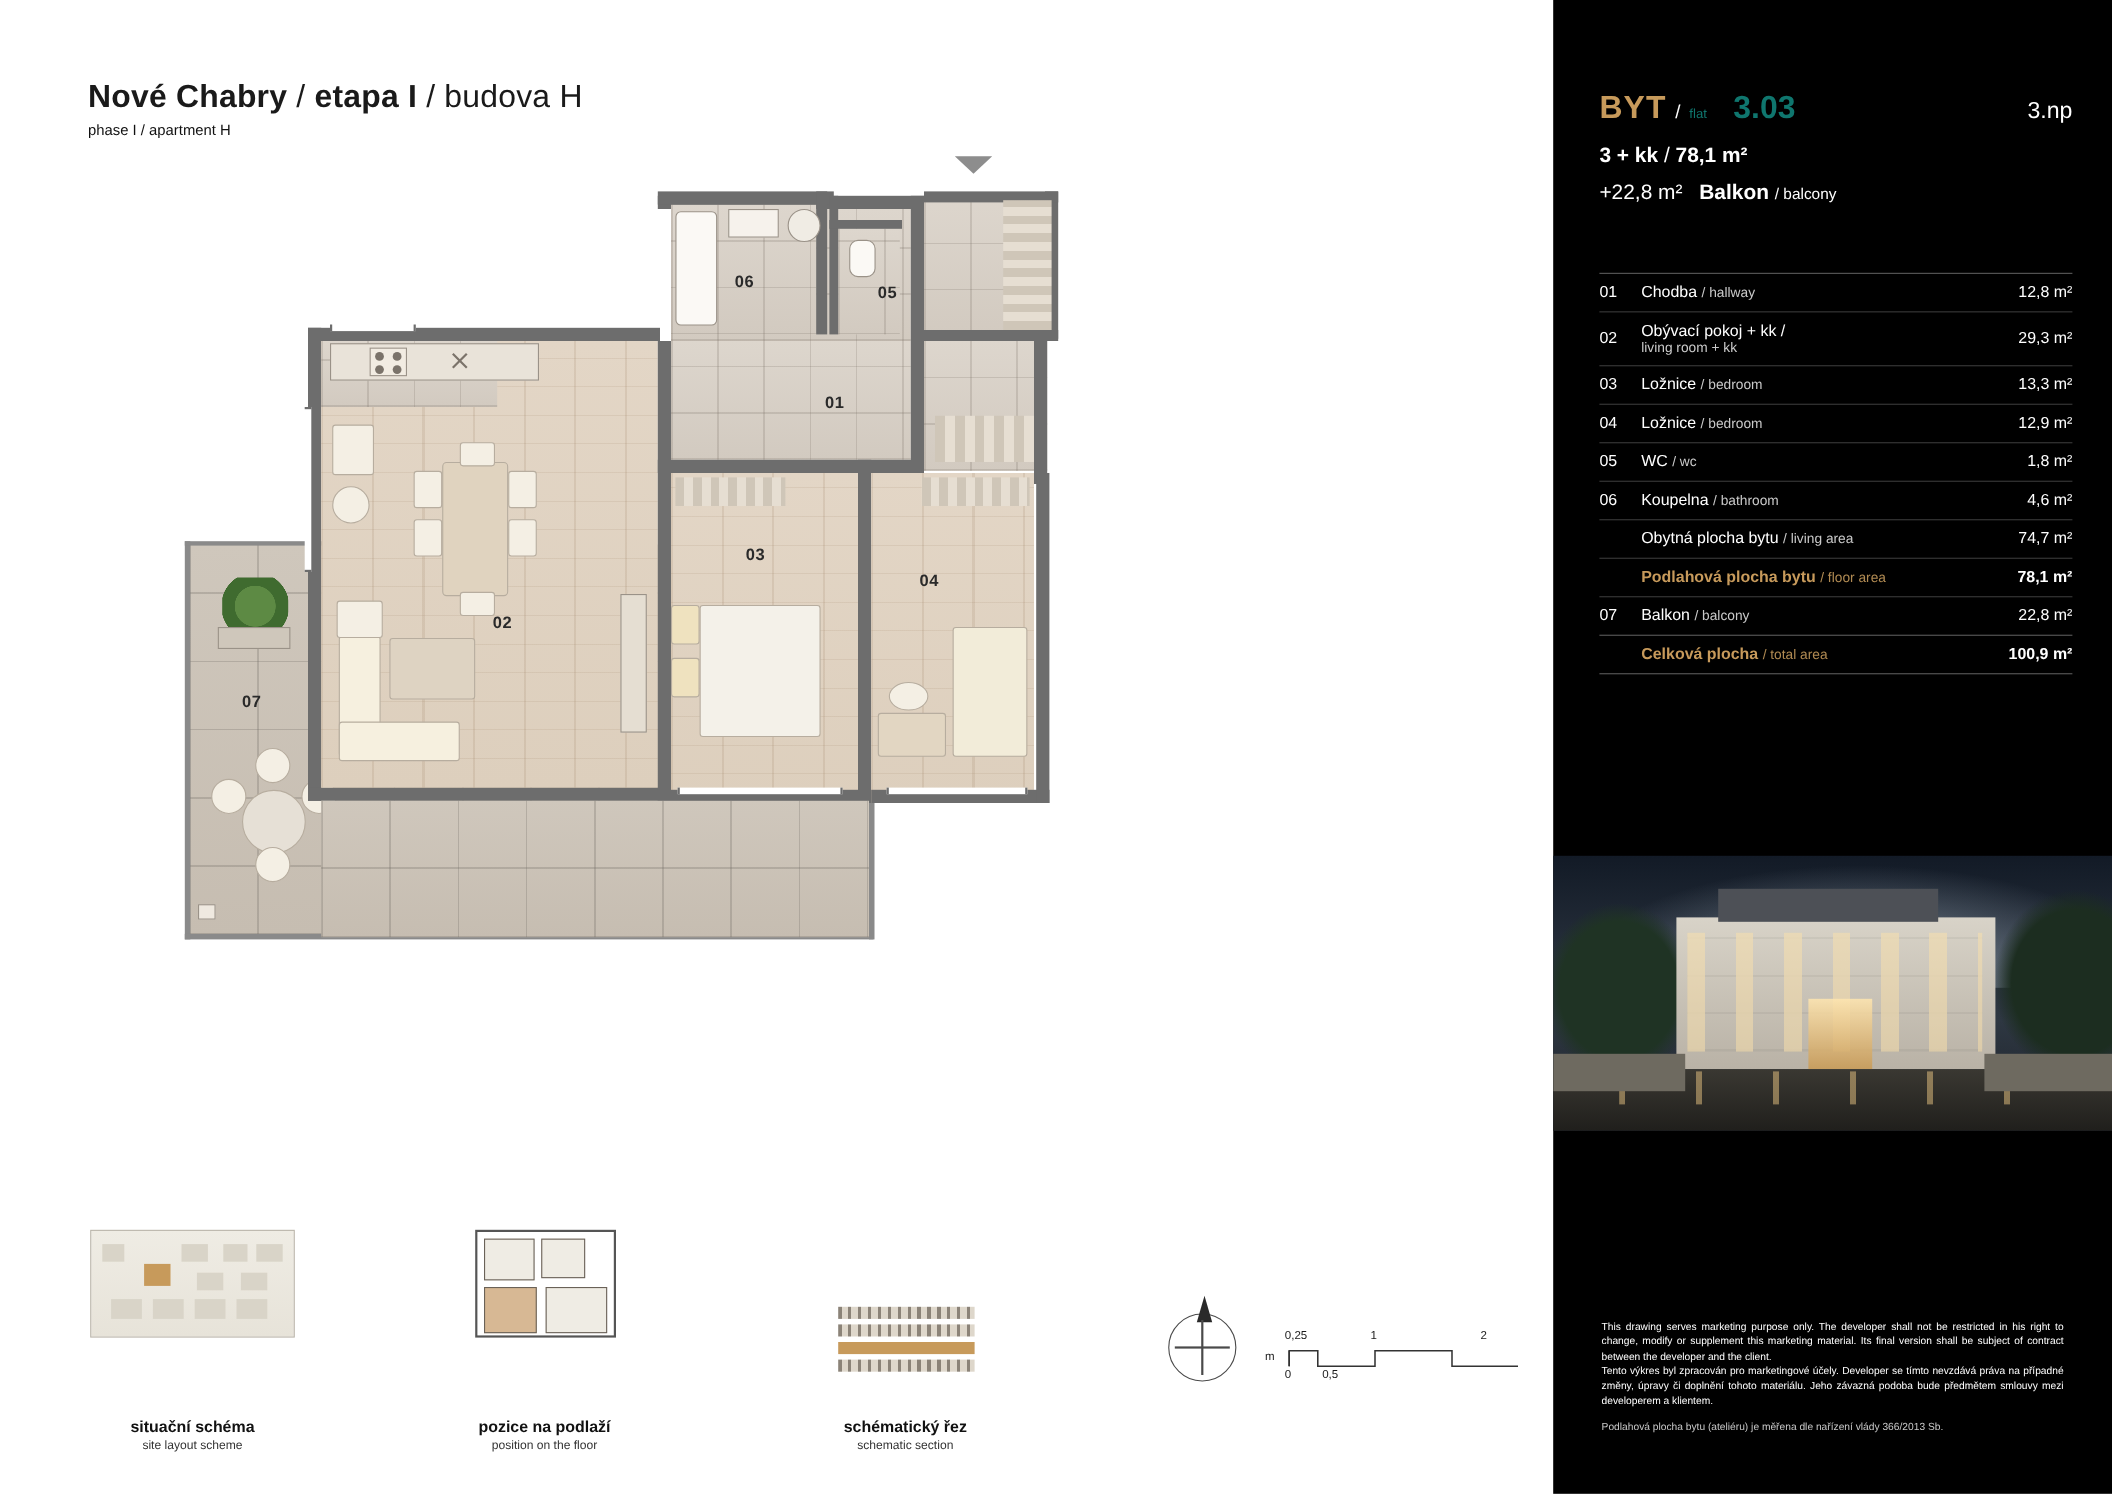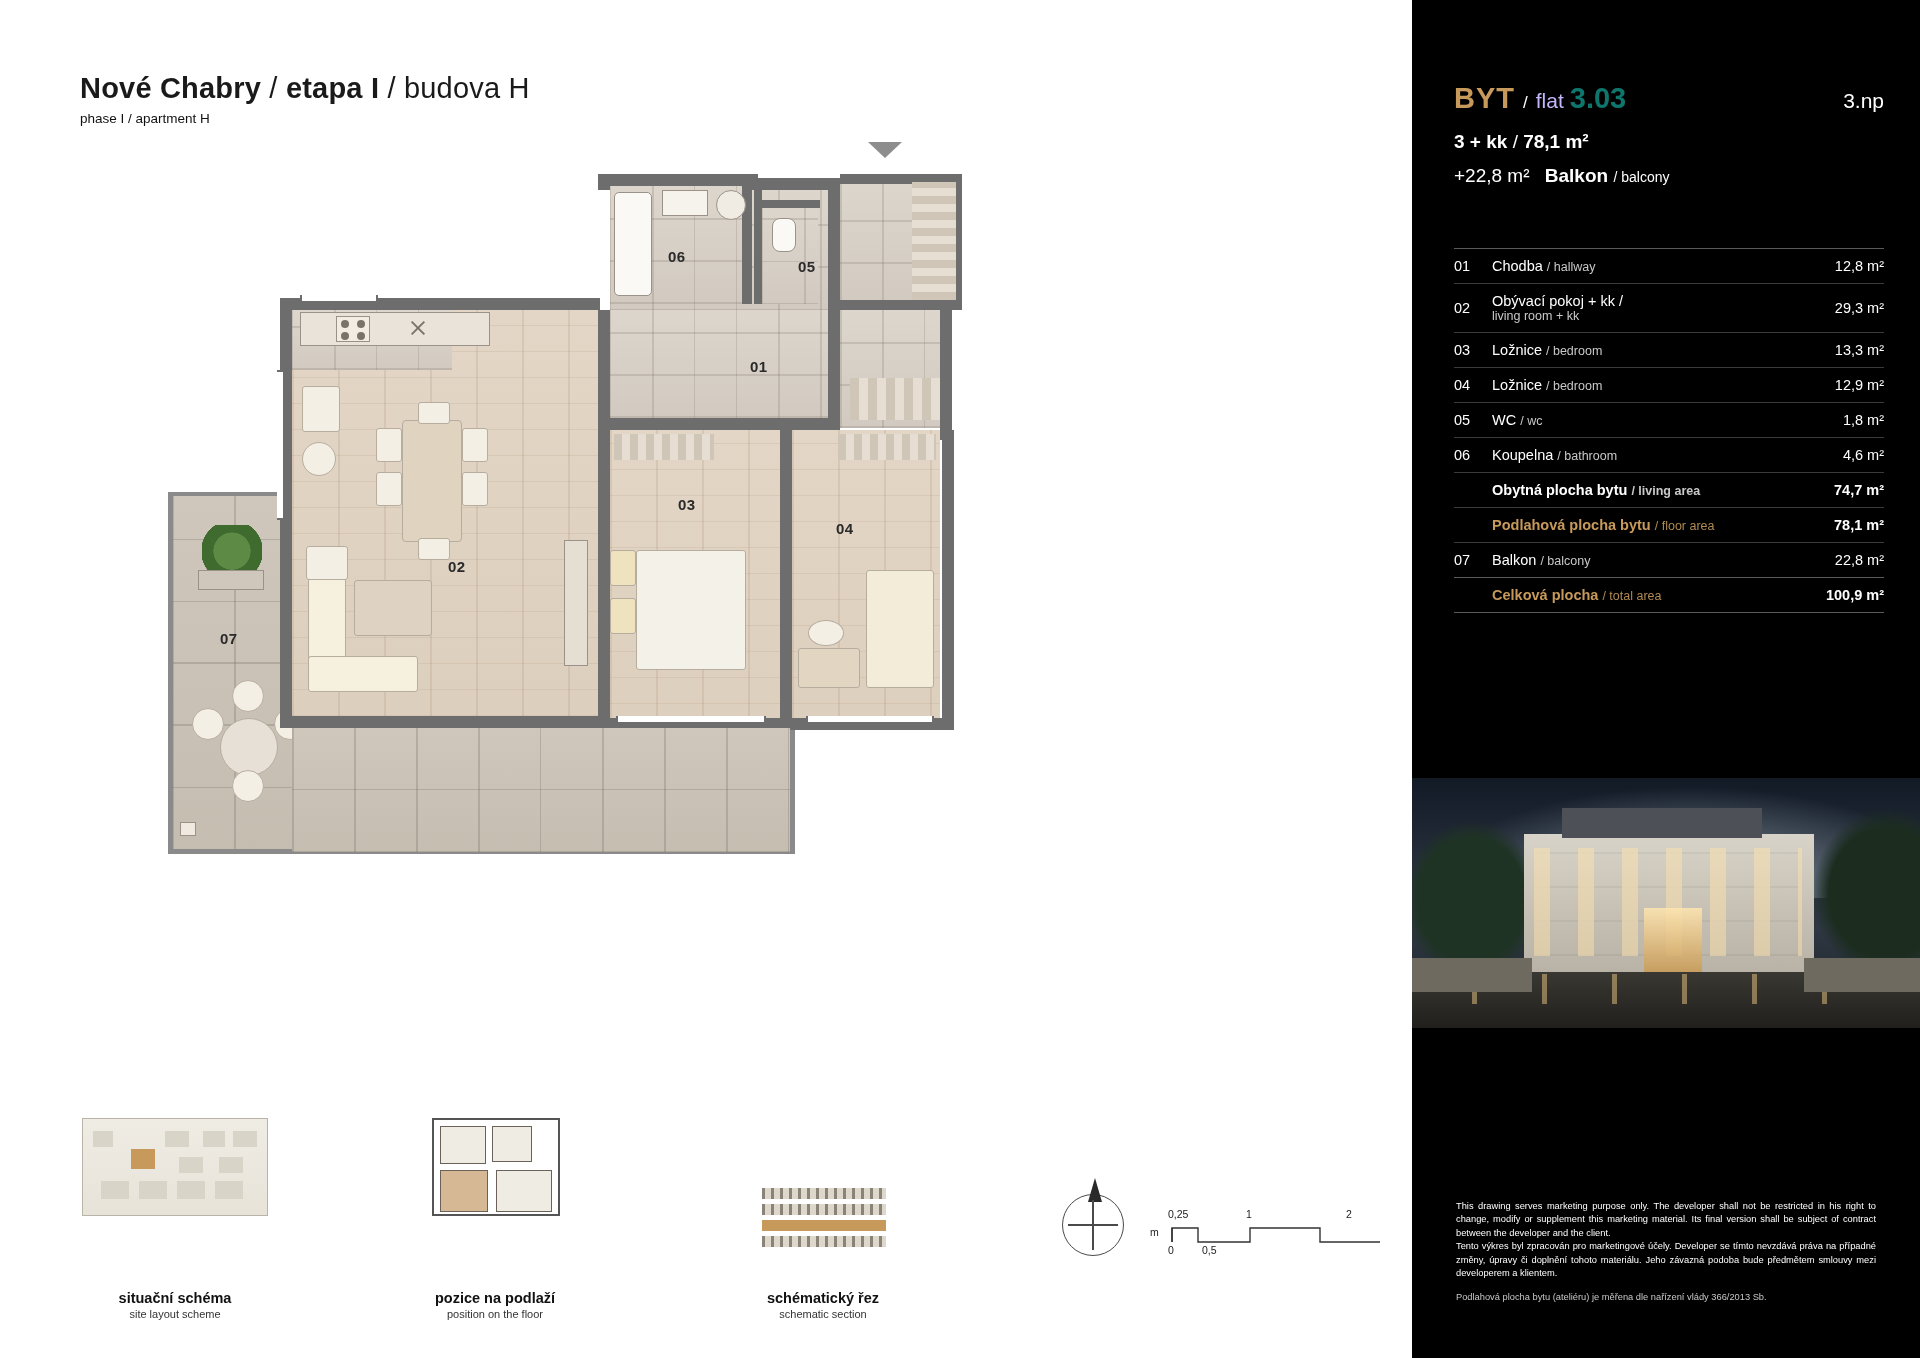--- a/index.html
+++ b/index.html
@@ -68,21 +68,21 @@
   #right-panel {
     position:absolute; right:0; top:0; width:508px; height:1358px;
     background:#000000; color:#ffffff;
   }
   #rp-inner { position:absolute; left:0; top:0; right:0; bottom:0; }
 
   #flat-head { position:absolute; left:42px; top:82px; width:430px; }
   #flat-line1 { display:flex; align-items:baseline; }
   #flat-byt { font-size:29px; font-weight:700; color:#c79a5b; letter-spacing:1px; }
   #flat-slash { font-size:17px; margin:0 8px; color:#ffffff; }
-  #flat-word { font-size:21px; color:#c4b5fd; margin-right:6px;}
+  #flat-word { font-size:12px; color:#0f766e; margin-right:24px;}
   #flat-num { font-size:29px; font-weight:700; color:#0f766e; }
   #flat-floor { font-size:21px; color:#ffffff; margin-left:auto; }
   #flat-line2 { font-size:19px; margin-top:16px; }
   #flat-line2 b { font-weight:700; }
   #flat-line3 { font-size:19px; margin-top:12px; }
   #flat-line3 .bal { font-weight:600; }
   #flat-line3 .balen { font-size:14px; }
 
   
   #area-table { position:absolute; left:42px; top:248px; width:430px; }
@@ -90,21 +90,21 @@
     display:flex; align-items:center;
     border-top:1px solid #3a3a3a;
     padding:9px 0 9px 0;
     font-size:14.5px;
   }
   .arow:first-child { border-top:1px solid #5a5a5a; }
   .a-no { width:38px; color:#ffffff; font-size:14.5px; }
   .a-name { flex:1; color:#ffffff; }
   .a-name .en { color:#c9c9c9; font-size:12.5px; }
   .a-val { width:86px; text-align:right; color:#ffffff; white-space:nowrap; }
-  .arow.bold .a-name, .arow.bold .a-val { font-weight:700; }
+  .arow.bold .a-name, .arow.bold .a-val { font-weight:400; }
   .arow.gold .a-name, .arow.gold .a-no { color:#c79a5b; font-weight:700; }
   .arow.gold .a-val { color:#ffffff; font-weight:700; }
   .arow.gold .en { color:#b08a52; font-weight:400; }
   .arow.total { border-top:1px solid #5a5a5a; border-bottom:1px solid #5a5a5a; }
   .arow.total .a-name { color:#c79a5b; font-weight:700; }
   .arow.total .a-name .en { color:#b08a52; font-weight:400; }
   .arow.total .a-val { font-weight:700; }
 
   
   #photo {

